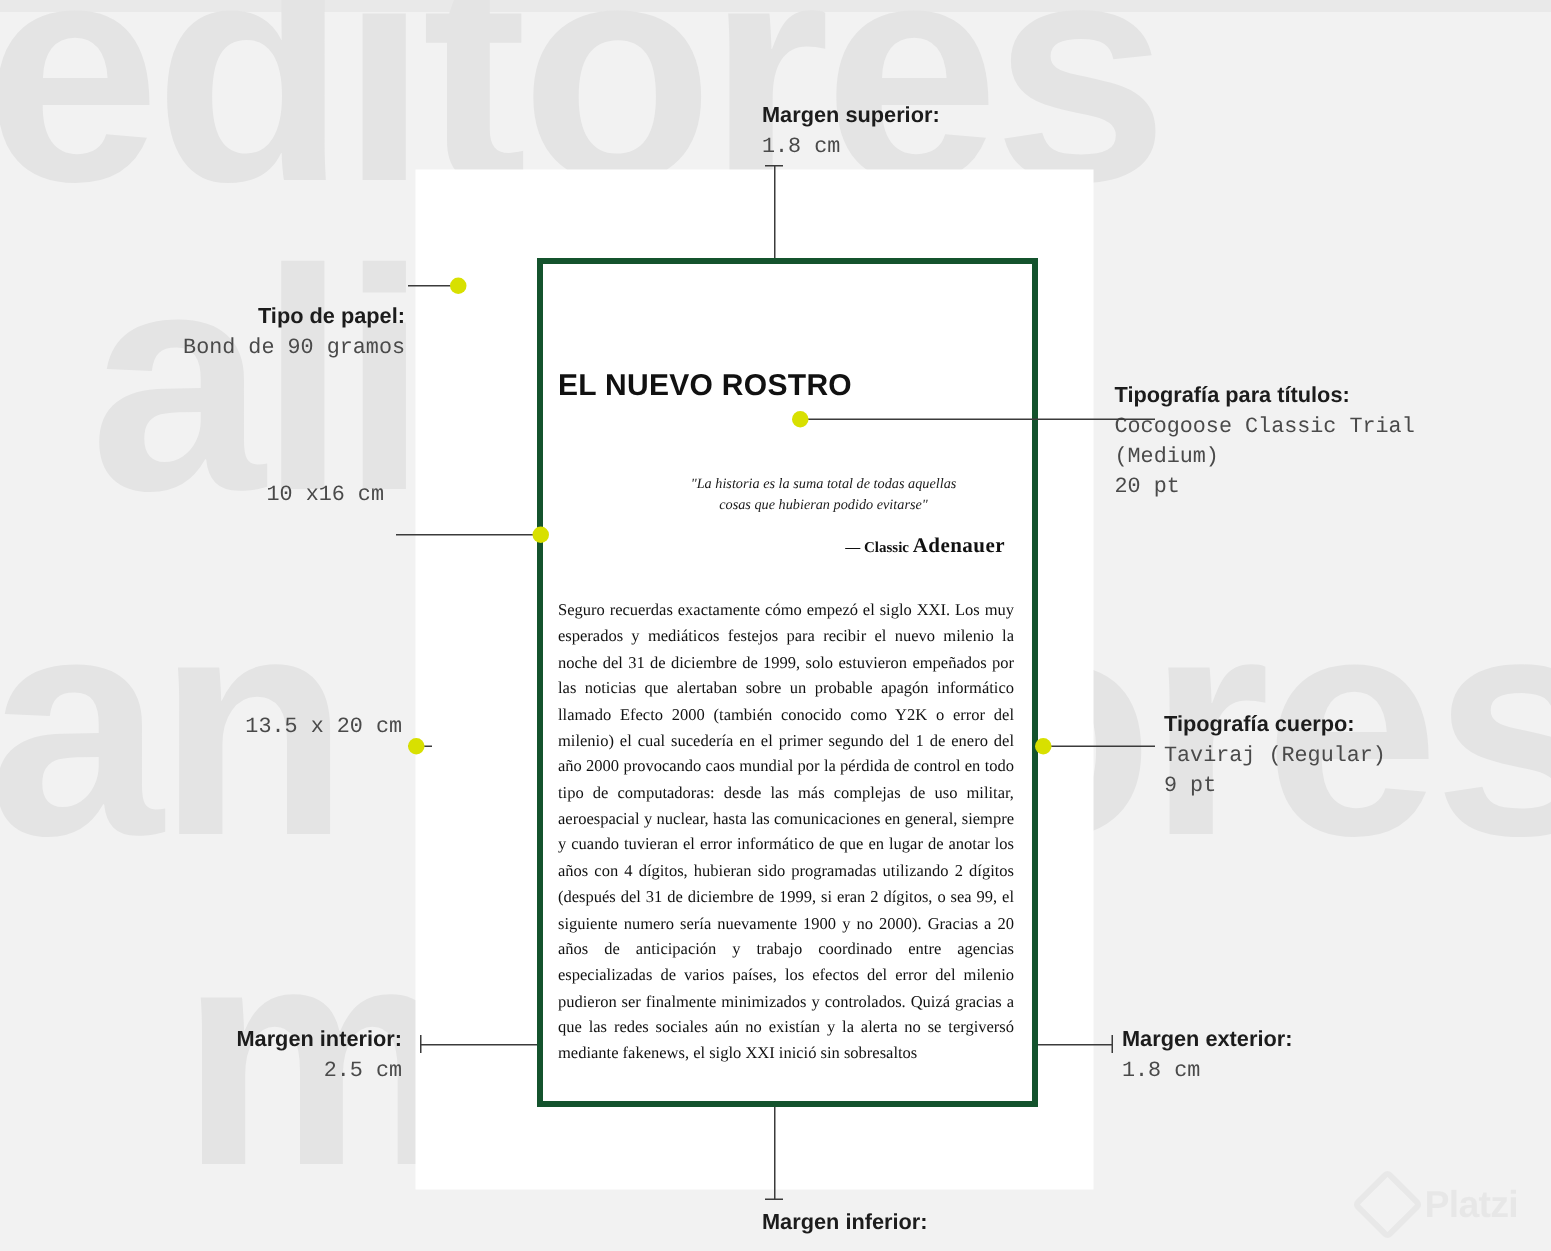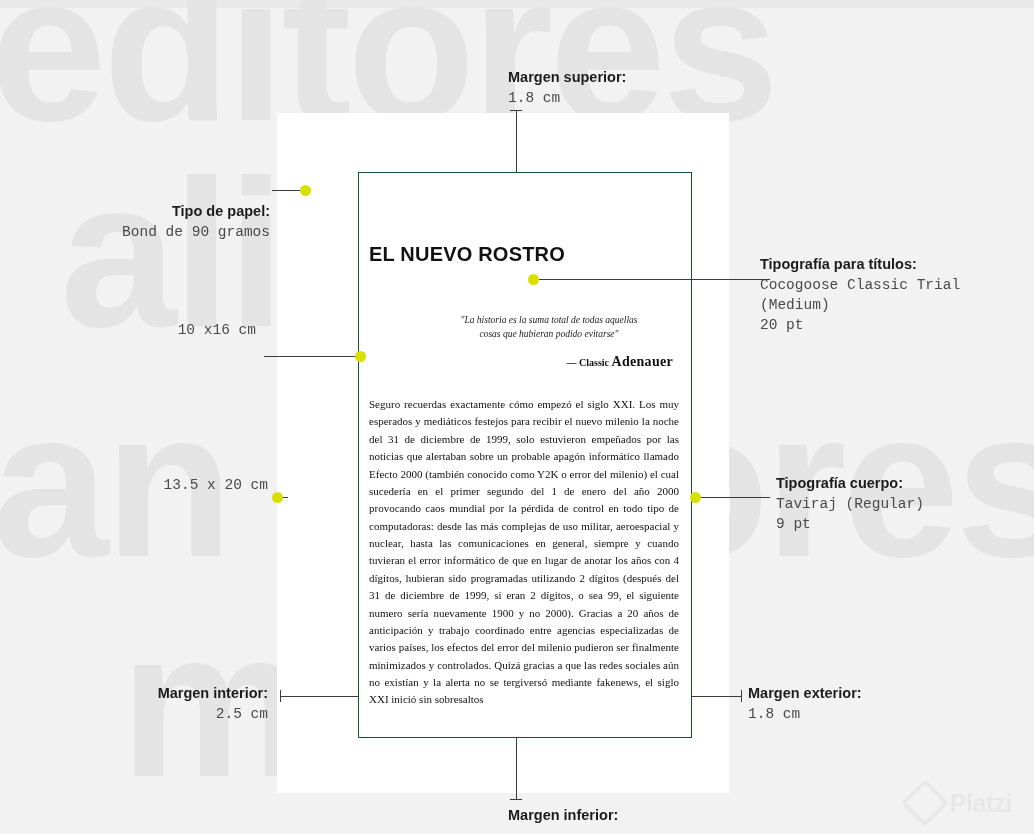--- a/index.html
+++ b/index.html
@@ -52,21 +52,21 @@
     background: #ffffff;
   }
 
   
   .textframe {
     position: absolute;
     left: 358px;
     top: 172px;
     width: 334px;
     height: 566px;
-    border: 1px solid #14532d;
+    border: 4px solid #14532d;
     box-sizing: border-box;
     background: #ffffff;
   }
   .tf-inner {
     position: absolute;
     left: 8px;
     right: 10px;
     top: 10px;
     bottom: 6px;
   }
@@ -260,21 +260,21 @@
   <div class="line hline" style="left:280px; top:696px; width:78px;"></div>
   <div class="tick" style="left:280px; top:690px;"></div>
 
   <div class="label left" style="left:748px; top:684px; width:240px;">
     <span class="t">Margen exterior:</span>
     <span class="v">1.8 cm</span>
   </div>
   <div class="line hline" style="left:692px; top:696px; width:50px;"></div>
   <div class="tick" style="left:741px; top:690px;"></div>
 
-  <div class="label left" style="left:760px; top:255px; width:250px;">
+  <div class="label left" style="left:743px; top:255px; width:250px;">
     <span class="t">Tipografía para títulos:</span>
     <span class="v">Cocogoose Classic Trial</span>
     <span class="v">(Medium)</span>
     <span class="v">20 pt</span>
   </div>
   <div class="line hline" style="left:538px; top:279px; width:232px;"></div>
   <div class="dot" style="left:528px; top:274px;"></div>
 
   <div class="label left" style="left:776px; top:474px; width:250px;">
     <span class="t">Tipografía cuerpo:</span>

